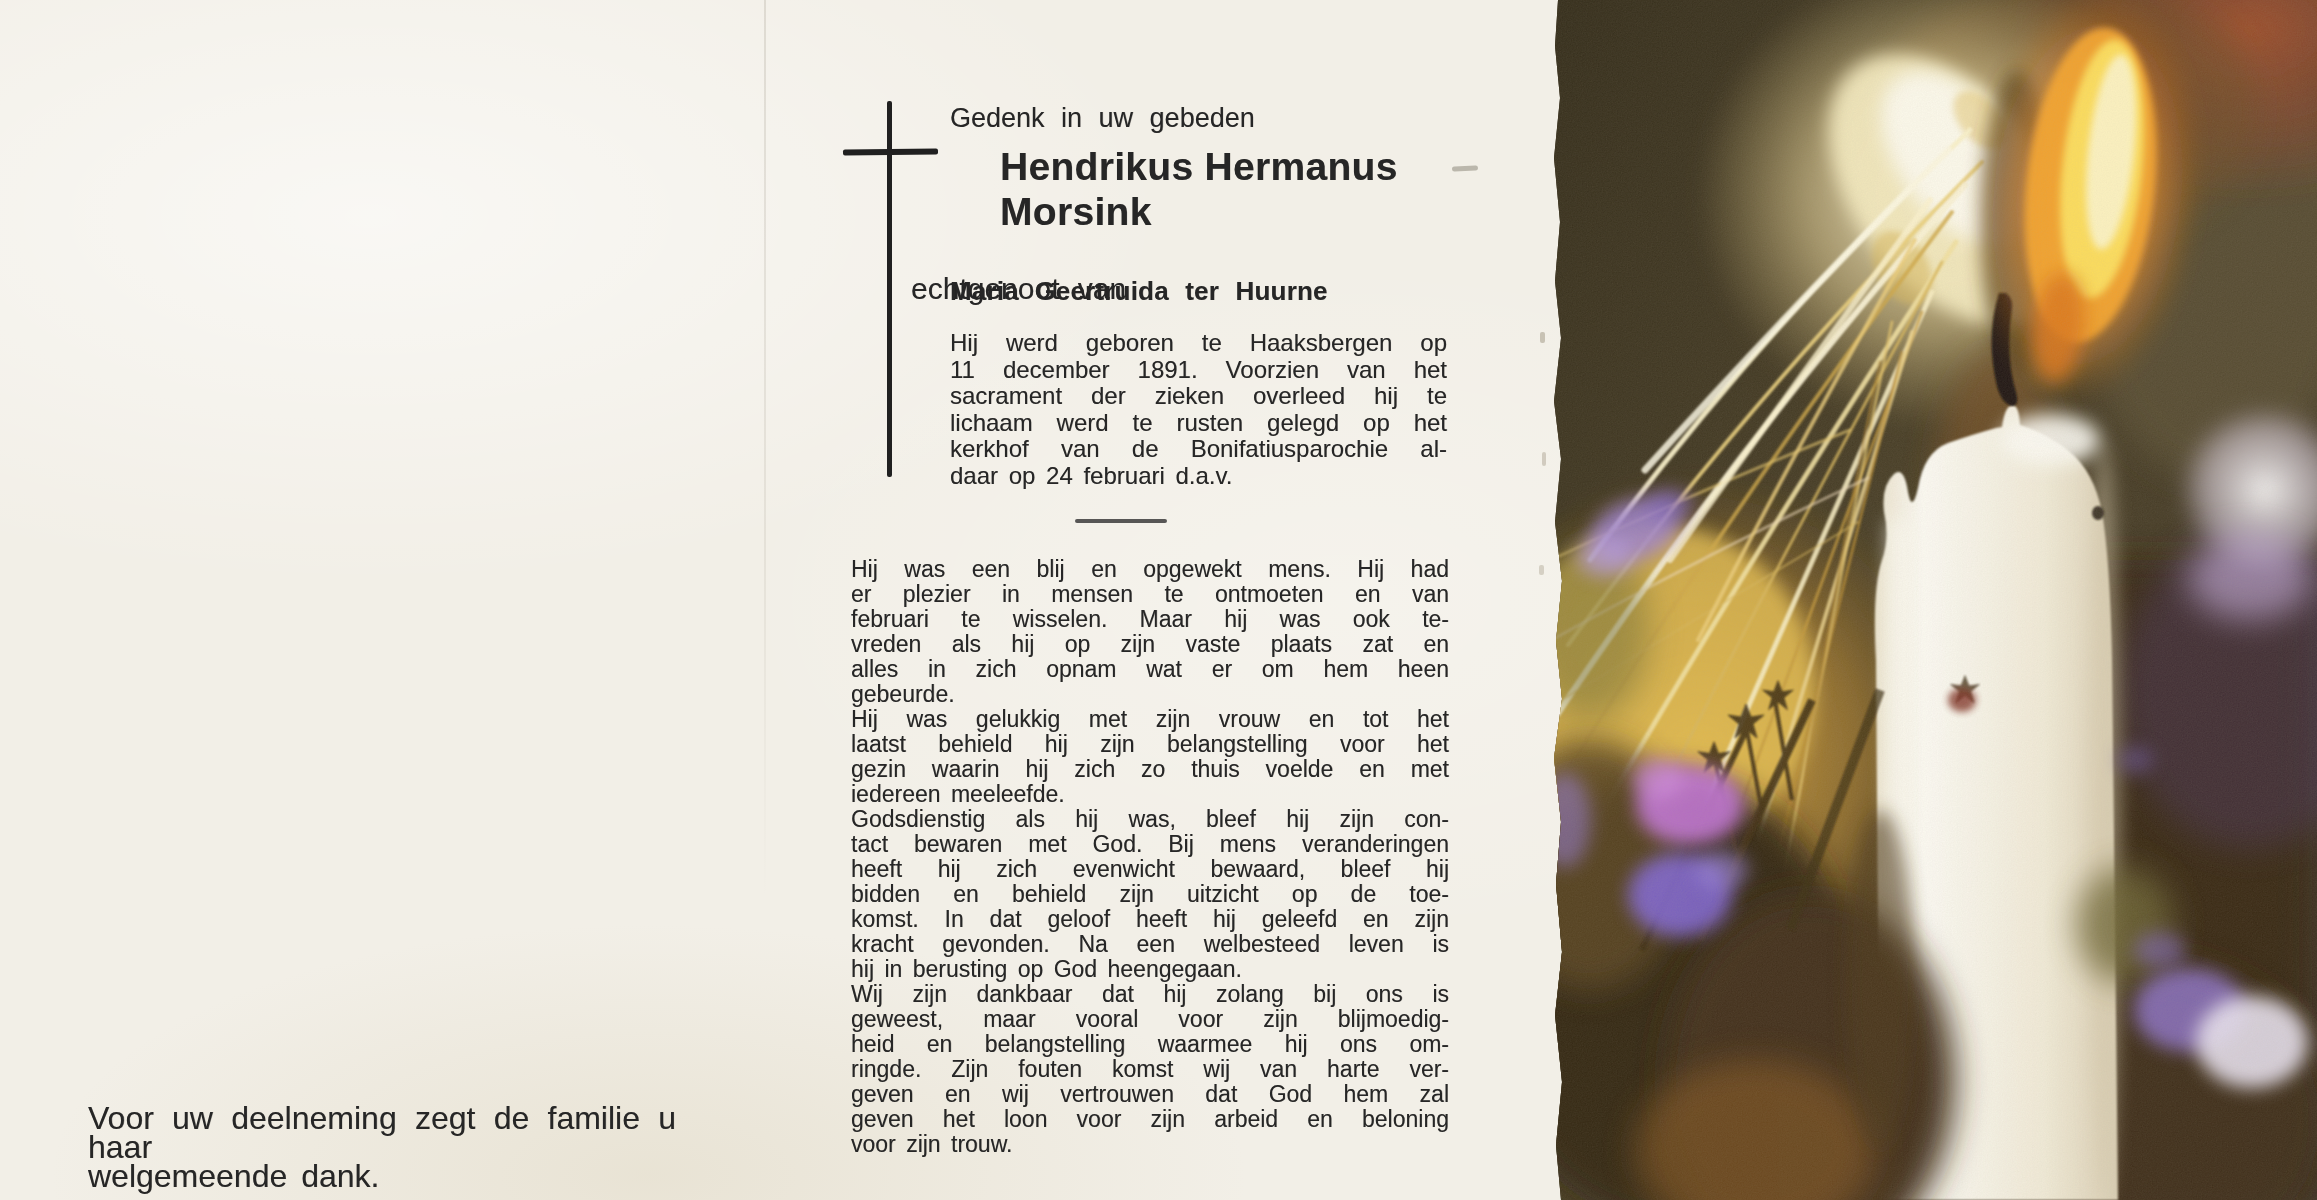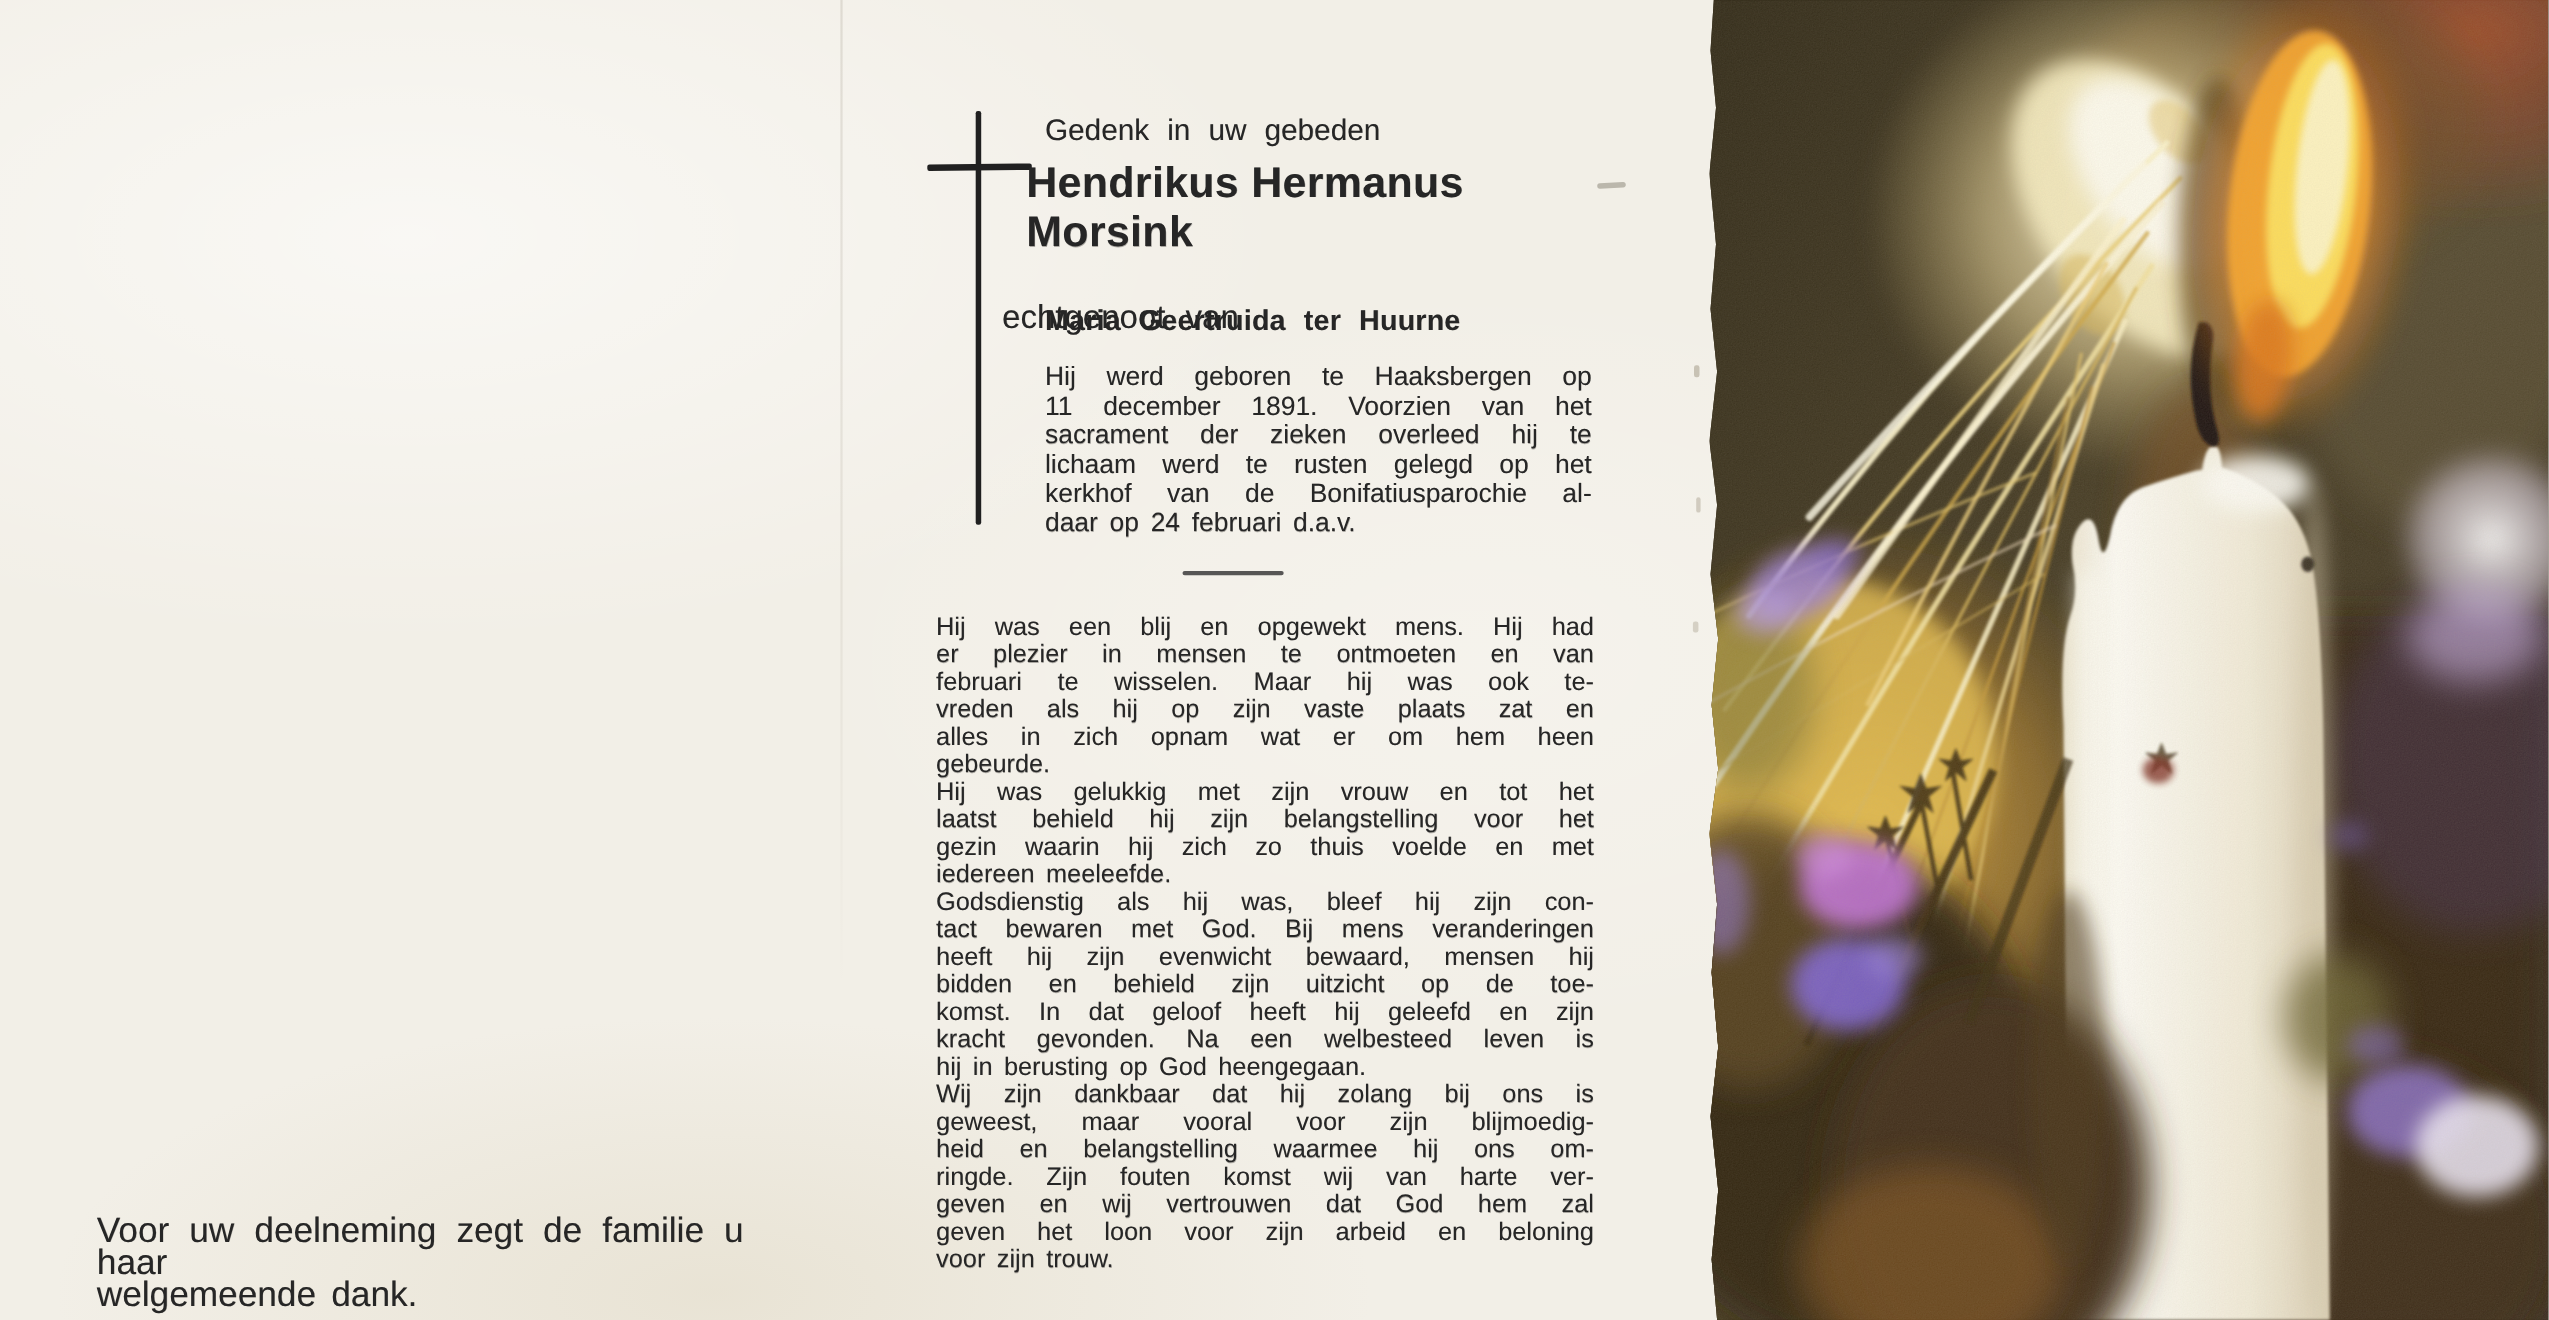--- a/index.html
+++ b/index.html
@@ -16,21 +16,21 @@
     position:absolute; left:764px; top:0; width:2px; height:100%;
     background:linear-gradient(to bottom, rgba(110,100,80,.16), rgba(110,100,80,.10) 45%, rgba(110,100,80,0) 75%);
   }
   
   .jline { white-space:normal; }
   .justify .jline { text-align:justify; text-align-last:justify; }
   .justify .jline.final { text-align-last:left; }
   .txt { position:absolute; text-shadow:0.3px 0.3px 0.6px rgba(35,32,28,.35); }
 
   .intro      { left:950px; top:103px;  font-size:27px; word-spacing:9px; }
-  .name       { left:933px; top:144px;  font-size:39px; line-height:45px; font-weight:700; letter-spacing:.3px; }
+  .name       { left:1000px; top:144px;  font-size:39px; line-height:45px; font-weight:700; letter-spacing:.3px; }
   .relation   { left:911px; top:243px;  font-size:30px; word-spacing:10px;margin-top:29px; }
   .spouse     { left:950px; top:276px;  font-size:26px; font-weight:700; word-spacing:9px; letter-spacing:.2px; }
   .bio        { left:950px; top:330px;  width:497px; font-size:24px; line-height:26.5px; word-spacing:4px; }
   .body-text  { left:851px; top:557px;  width:598px; font-size:23px; line-height:25px; word-spacing:4px; }
   .thanks     { left:88px;  top:1104px; width:588px; font-size:32px; line-height:29px; word-spacing:5px; }
 
   
   .cross-v { position:absolute; left:887px; top:101px; width:5px;  height:376px; background:#202020; border-radius:2px; }
   .cross-h { position:absolute; left:843px; top:149px; width:95px; height:6px;  background:#202020; border-radius:2px; transform:rotate(-.6deg); }
 
@@ -93,21 +93,21 @@
       <div class="jline">februari te wisselen. Maar hij was ook te-</div>
       <div class="jline">vreden als hij op zijn vaste plaats zat en</div>
       <div class="jline">alles in zich opnam wat er om hem heen</div>
       <div class="jline final">gebeurde.</div>
       <div class="jline">Hij was gelukkig met zijn vrouw en tot het</div>
       <div class="jline">laatst behield hij zijn belangstelling voor het</div>
       <div class="jline">gezin waarin hij zich zo thuis voelde en met</div>
       <div class="jline final">iedereen meeleefde.</div>
       <div class="jline">Godsdienstig als hij was, bleef hij zijn con-</div>
       <div class="jline">tact bewaren met God. Bij mens veranderingen</div>
-      <div class="jline">heeft hij zijn evenwicht bewaard, mensen hij</div>
+      <div class="jline">heeft hij zich evenwicht bewaard, bleef hij</div>
       <div class="jline">bidden en behield zijn uitzicht op de toe-</div>
       <div class="jline">komst. In dat geloof heeft hij geleefd en zijn</div>
       <div class="jline">kracht gevonden. Na een welbesteed leven is</div>
       <div class="jline final">hij in berusting op God heengegaan.</div>
       <div class="jline">Wij zijn dankbaar dat hij zolang bij ons is</div>
       <div class="jline">geweest, maar vooral voor zijn blijmoedig-</div>
       <div class="jline">heid en belangstelling waarmee hij ons om-</div>
       <div class="jline">ringde. Zijn fouten komst wij van harte ver-</div>
       <div class="jline">geven en wij vertrouwen dat God hem zal</div>
       <div class="jline">geven het loon voor zijn arbeid en beloning</div>

